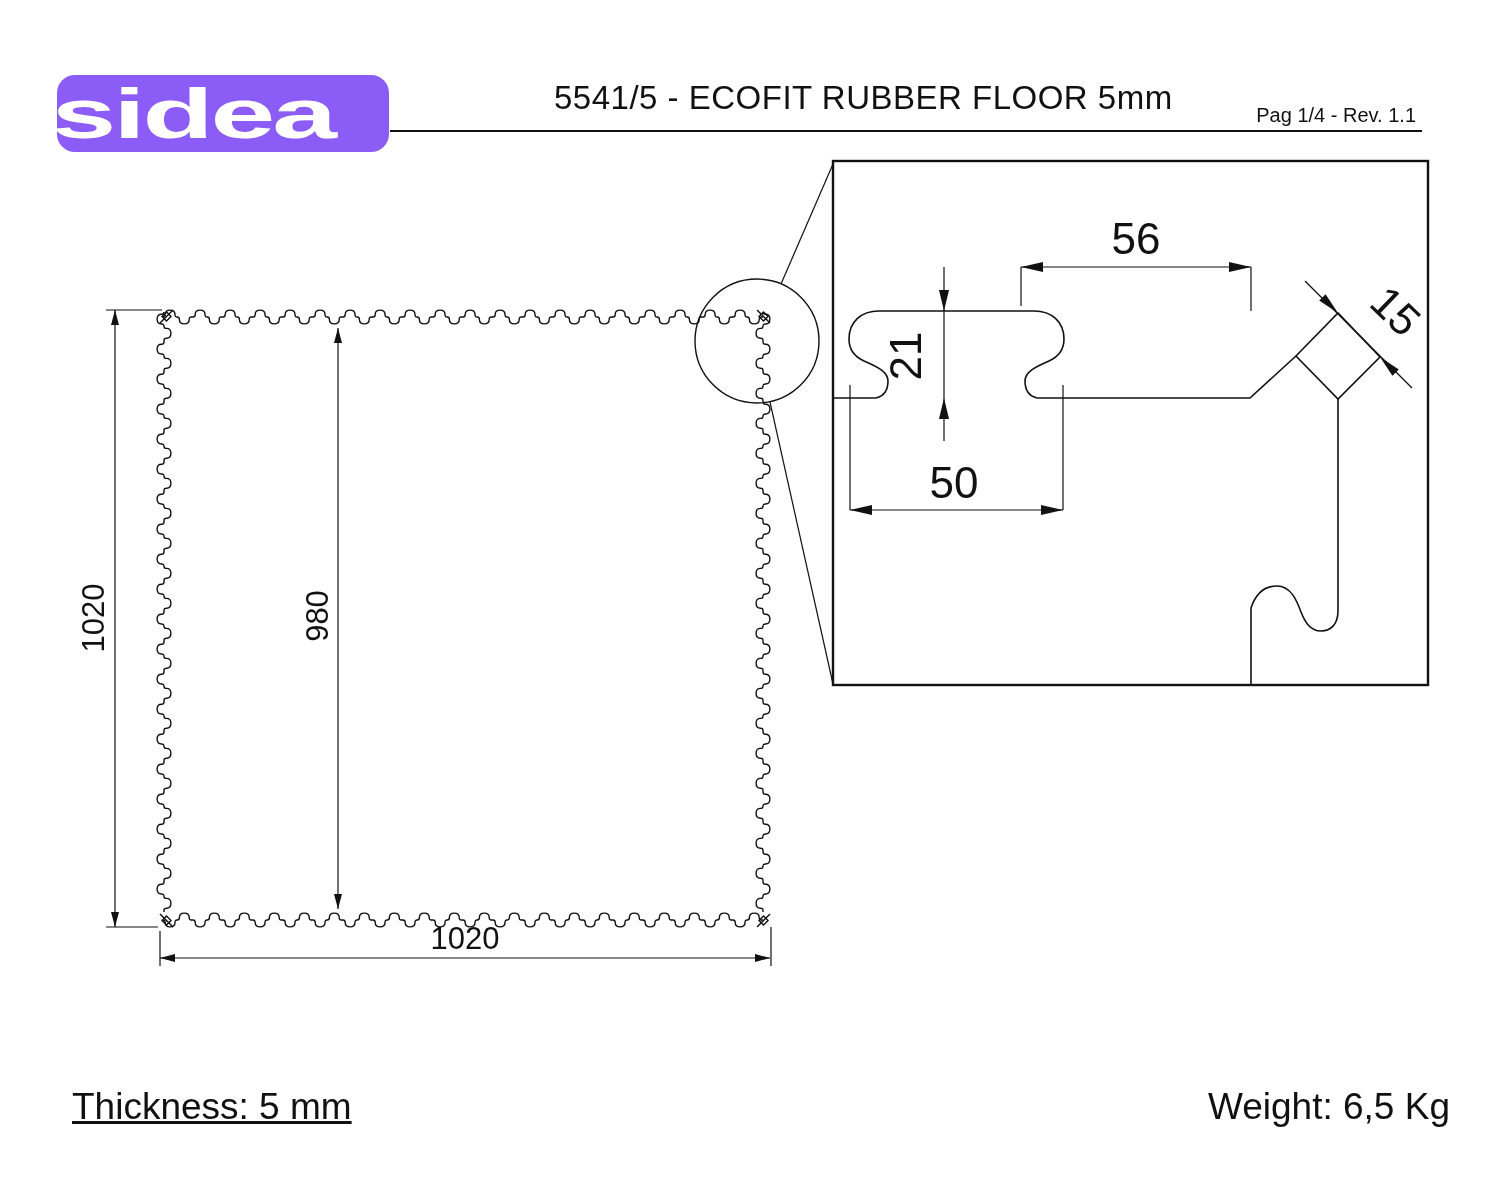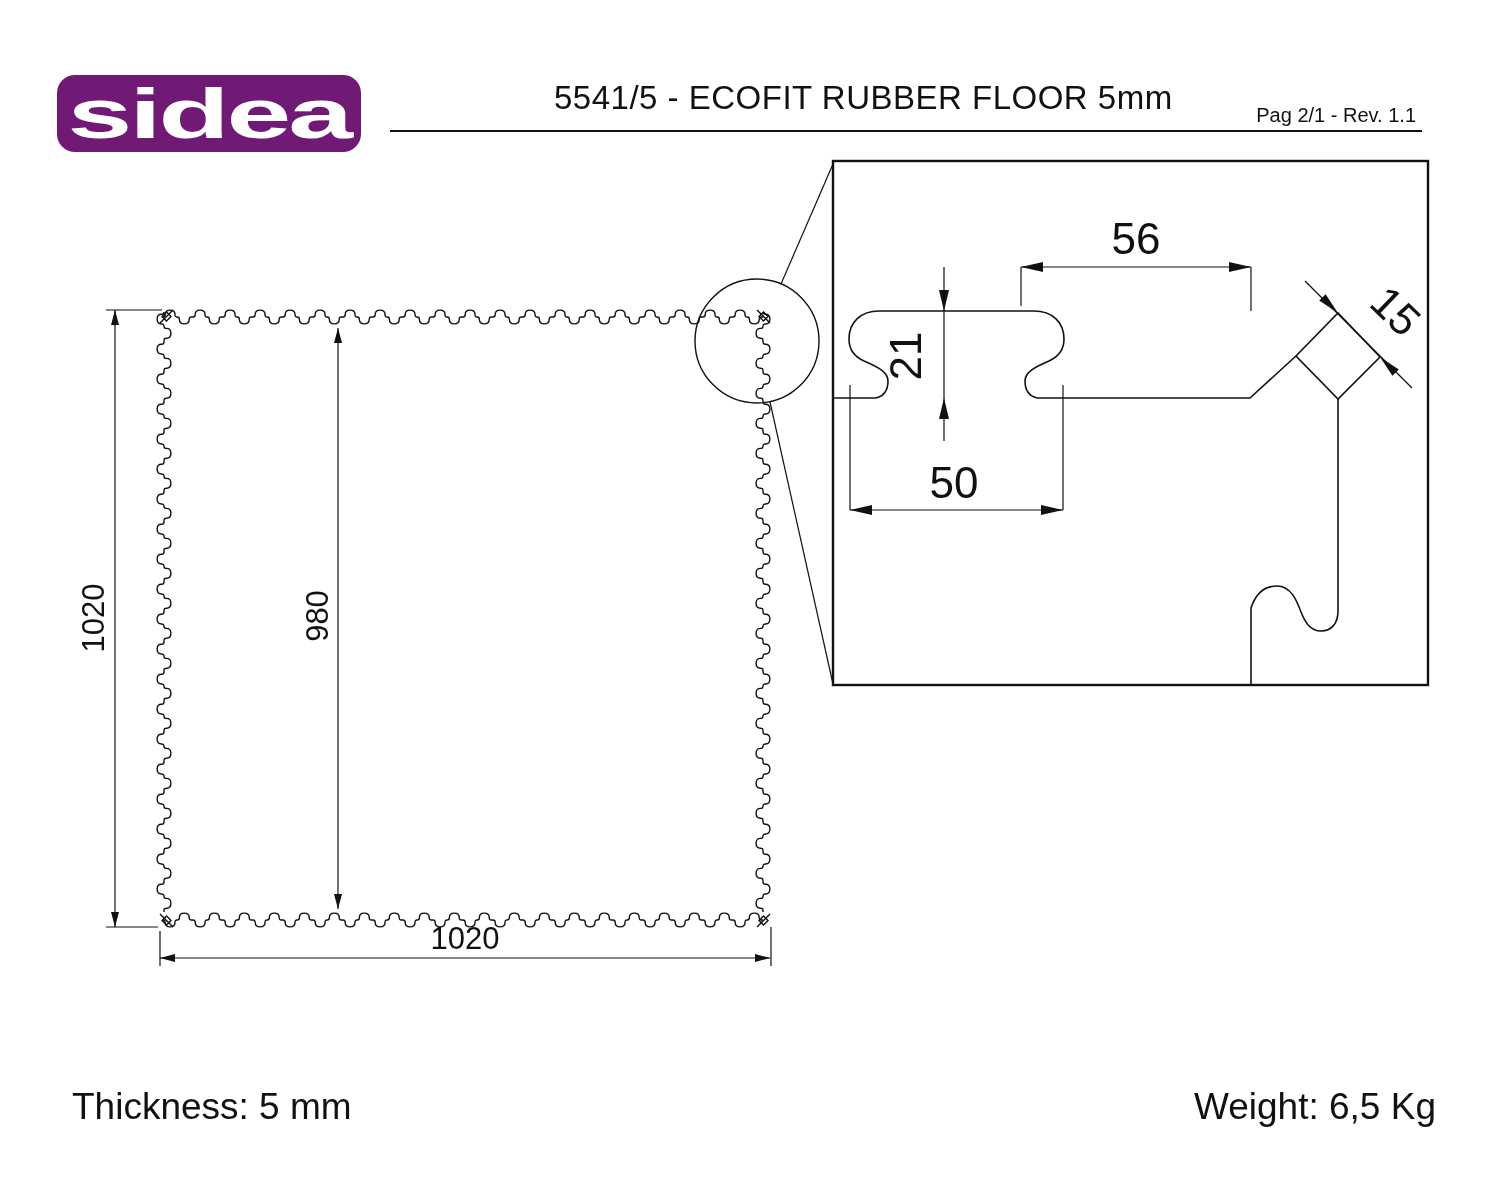--- a/index.html
+++ b/index.html
@@ -4,58 +4,58 @@
 <style>
   html,body{margin:0;padding:0;}
   body{
     width:1500px;height:1200px;position:relative;background:#ffffff;
     font-family:"Liberation Sans","DejaVu Sans",sans-serif;color:#111;
     overflow:hidden;
   }
   .abs{position:absolute;}
   
   .logo{
-    left:57px;top:75px;width:304px;height:77px;background:#701a75;
-    border-radius:18px;display:flex;align-items:center;justify-content:center;
+    left:57px;top:75px;width:332px;height:77px;background:#8b5cf6;
+    border-radius:18px;display:flex;align-items:center;justify-content:flex-start;
     overflow:visible;
   }
   .logo-text{
     color:#ffffff;font-weight:bold;font-size:112px;letter-spacing:-3px;
     transform:scale(1.04,0.62);transform-origin:center;line-height:1;
     font-family:"Liberation Sans","DejaVu Sans",sans-serif;
   }
   .title{
     left:554px;top:79px;font-size:33px;font-weight:normal;white-space:nowrap;
     letter-spacing:0.5px;
   }
   .pagrev{
     top:104px;right:84px;font-size:20px;white-space:nowrap;
   }
   .header-rule{
     left:390px;top:130px;width:1032px;height:2px;background:#111;
   }
   
-  .thickness{left:72px;top:1086px;font-size:37px;white-space:nowrap;}
-  .weight{right:64px;top:1086px;font-size:37px;white-space:nowrap;}
+  .thickness{left:72px;top:1086px;font-size:37px;white-space:nowrap;text-decoration:underline;}
+  .weight{right:50px;top:1086px;font-size:37px;white-space:nowrap;}
   
   svg text{
     font-family:"Liberation Sans","DejaVu Sans",sans-serif;
     fill:#111;
   }
   .dim-main{font-size:31px;}
   .dim-detail{font-size:44px;}
 </style>
 </head>
 <body>
 
 <div class="abs logo">
   <span class="logo-text">sidea</span>
 </div>
 <div class="abs title">5541/5 - ECOFIT RUBBER FLOOR 5mm</div>
-<div class="abs pagrev">Pag 2/1 - Rev. 1.1</div>
+<div class="abs pagrev">Pag 1/4 - Rev. 1.1</div>
 <div class="abs header-rule"></div>
 
 <svg class="abs" style="left:0;top:0" width="1500" height="1200" viewBox="0 0 1500 1200">
   <defs>
 
     <path id="tooth-unit" d="M0,0 c1.7,0 2.2,-1 2.2,-2.5 c0,-2.9 2,-4.4 4.9,-4.4 c2.9,0 4.9,1.5 4.9,4.4 c0,1.5 .5,2.5 2.2,2.5 c1.7,0 2.2,1 2.2,2.5 c0,2.9 2,4.4 4.9,4.4 c2.9,0 4.9,-1.5 4.9,-4.4 c0,-1.5 .5,-2.5 2.2,-2.5 h1.6" fill="none" stroke="#111" stroke-width="1.4"></path>
     <g id="tooth-row">
       <use href="#tooth-unit" x="0"></use>
         <use href="#tooth-unit" x="30"></use>
       <use href="#tooth-unit" x="60"></use>

